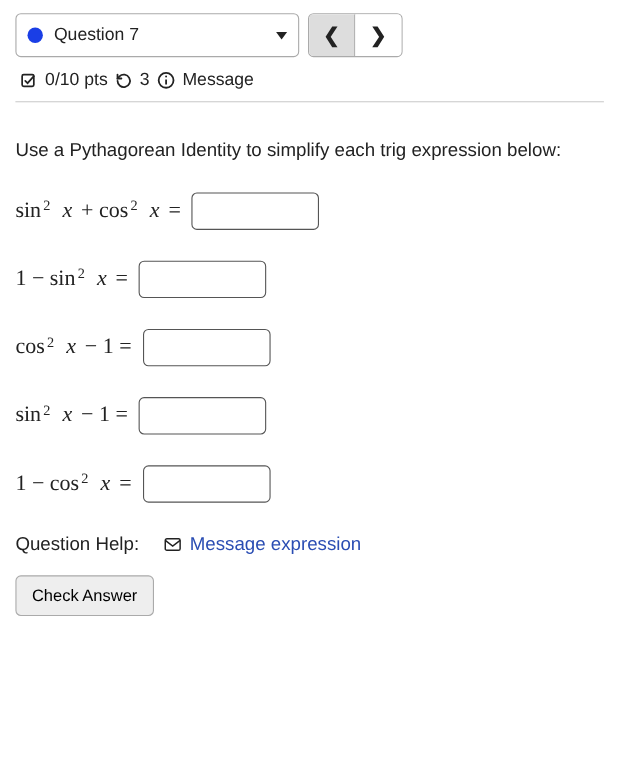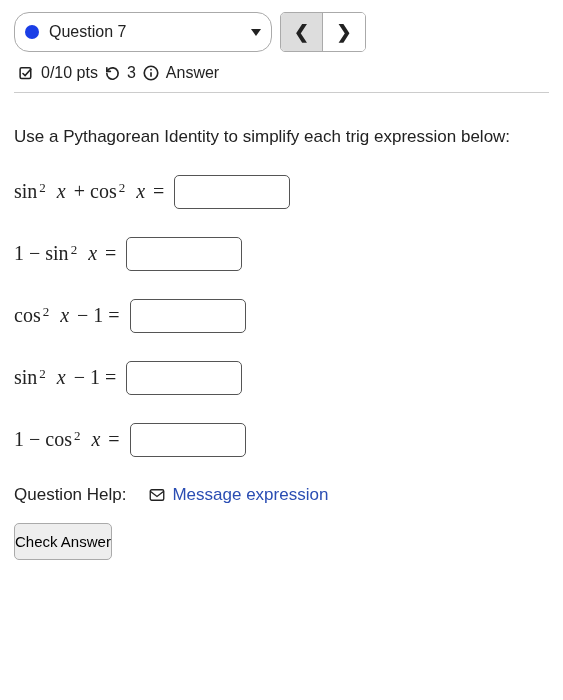--- a/index.html
+++ b/index.html
@@ -12,21 +12,21 @@
       background: #fff;
     }
     .top-row {
       display: flex;
       gap: 8px;
       margin-bottom: 10px;
     }
     .q-select {
       flex: 0 0 auto;
       border: 1px solid #aaa;
-      border-radius: 15px;
+      border-radius: 5px;
       padding: 7px 10px;
       display: flex;
       align-items: center;
       gap: 10px;
       min-width: 258px;
       cursor: pointer;
       justify-content: space-between;
     }
     .q-select-left { display:flex; align-items:center; gap:10px;}
     .dot {
@@ -83,21 +83,21 @@
       width: 116px;
       padding: 4px 8px;
       font-size: 15px;
     }
     .help-row { font-size: 17px; margin: 8px 0 18px 0; display:flex; align-items:flex-start; gap:22px;}
     .help-link { color: #2a4db3; cursor: pointer; display:inline-flex; align-items:center; gap:6px;}
     .check-btn {
       border: 1px solid #aaa;
       background: #eee;
       border-radius: 5px;
-      padding: 9px 0;
+      padding: 9px 14px;
       font-size: 15px;
       cursor: pointer;
     }
   </style>
 </head>
 <body>
 
 
 
 <div class="top-row">
@@ -133,21 +133,21 @@
     </svg>
   </span>
   <span>3</span>
   <span class="icon">
     <svg width="18" height="18" viewBox="0 0 24 24" fill="none" stroke="#222" stroke-width="2.2">
       <circle cx="12" cy="12" r="9"></circle>
       <line x1="12" y1="11" x2="12" y2="17"></line>
       <circle cx="12" cy="7.5" r="1.2" fill="#222" stroke="none"></circle>
     </svg>
   </span>
-  <span class="details">Answer</span>
+  <span class="details">Message</span>
 </div>
 
 <div class="prompt">Use a Pythagorean Identity to simplify each trig expression below:</div>
 
 <div class="row">
   <span class="expr">sin<sup>2</sup>&nbsp;<span class="var">x</span>&nbsp;+&nbsp;cos<sup>2</sup>&nbsp;<span class="var">x</span>&nbsp;=</span>
   <input class="ans-input" value="" style="">
 </div>
 
 <div class="row">

